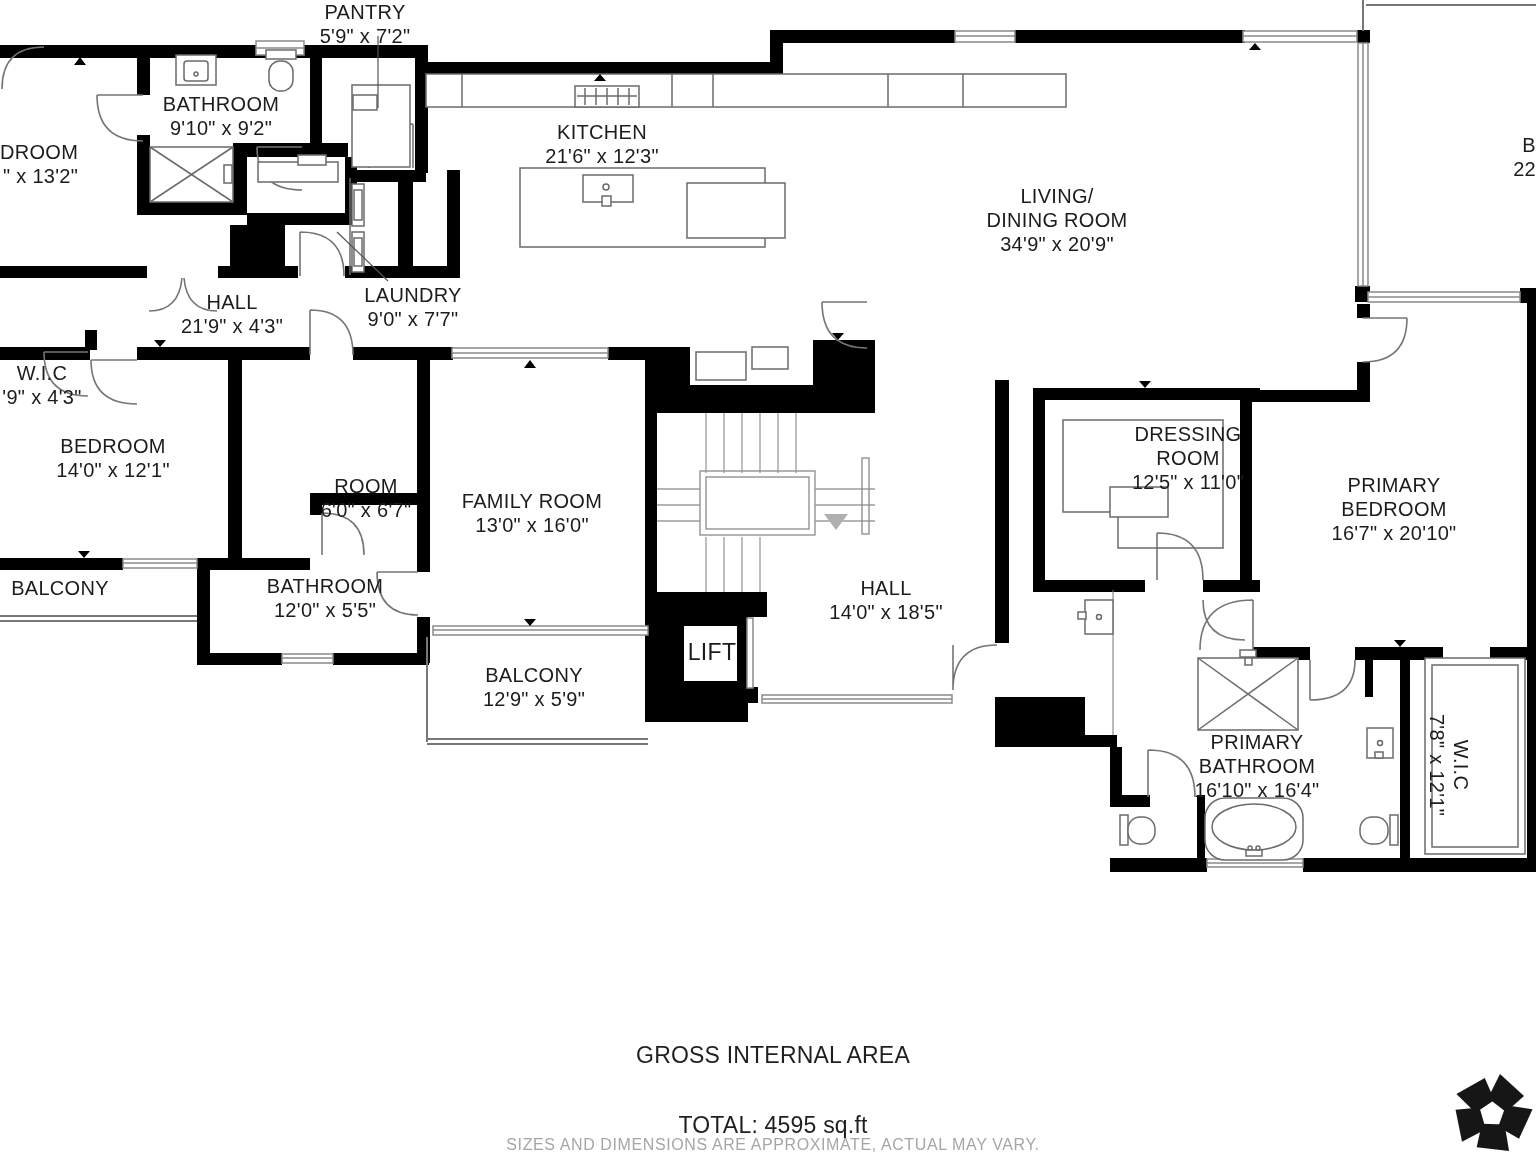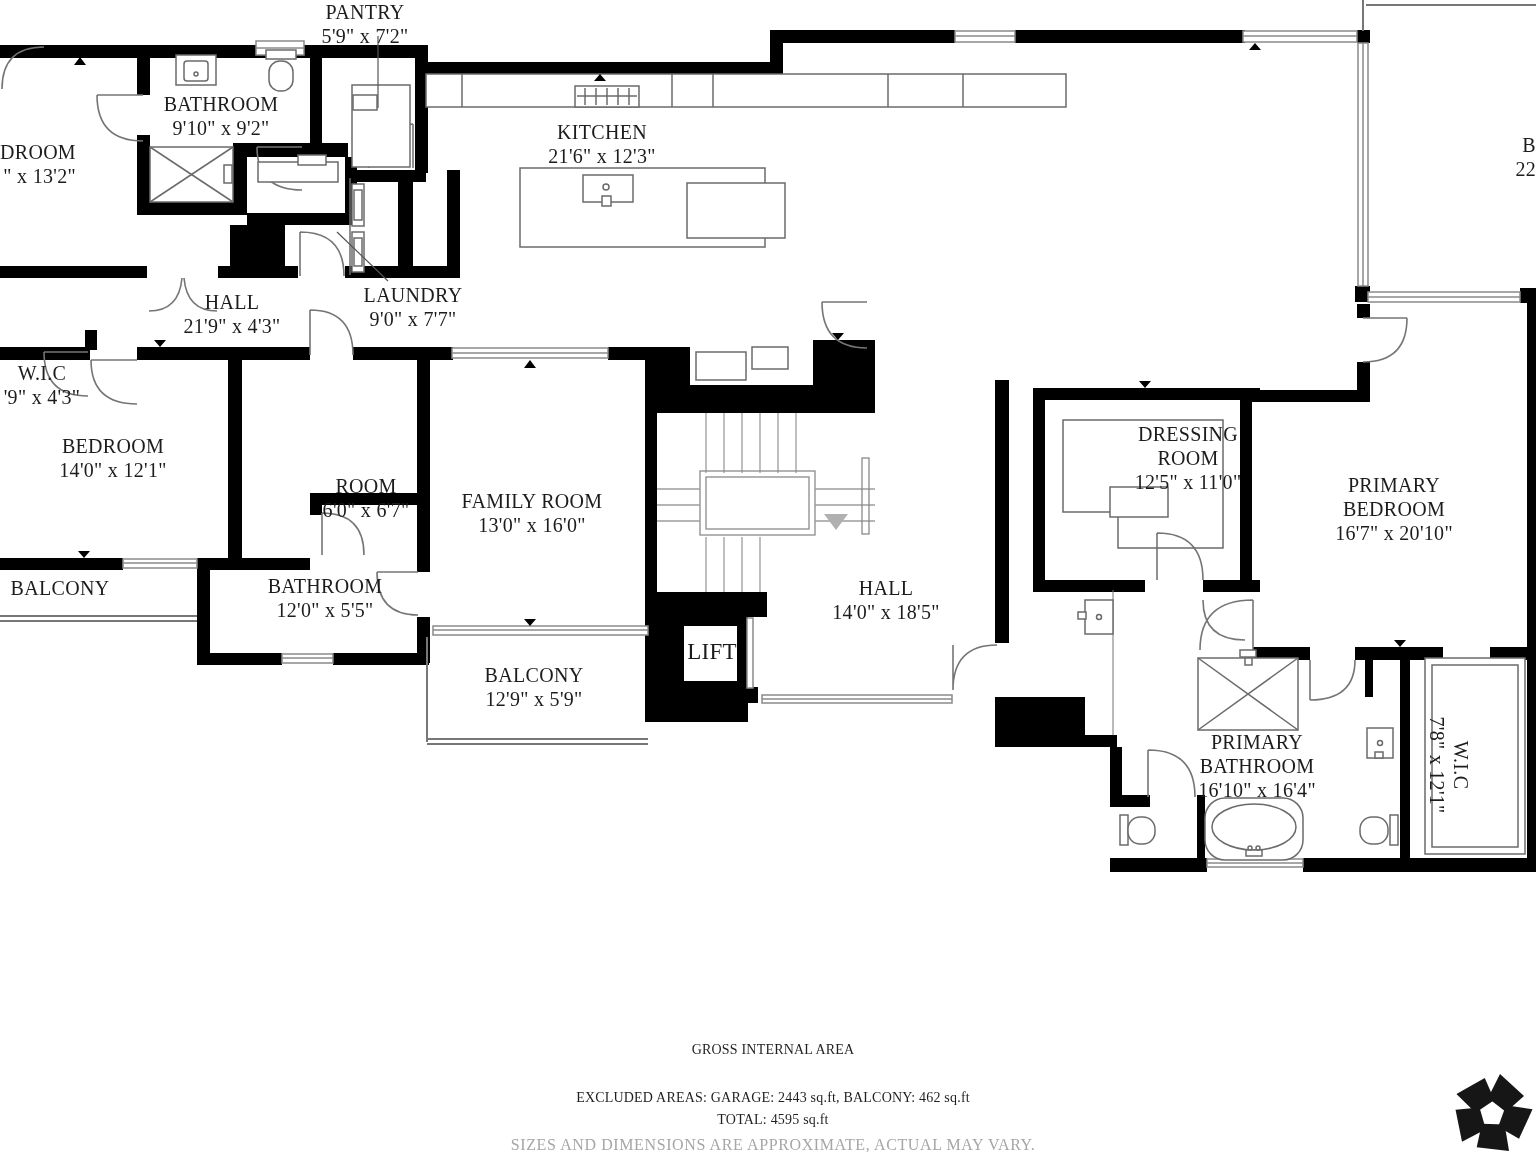--- a/index.html
+++ b/index.html
@@ -1,27 +1,27 @@
 <!DOCTYPE html>
 <html><head>
 <meta charset="utf-8">
 <style>
   html,body{margin:0;padding:0;background:#fff;}
   #stage{position:relative;width:1536px;height:1152px;background:#fff;overflow:hidden;
-         font-family:Liberation Serif, serif;}
+         font-family:Liberation Sans, sans-serif;}
   #plan-svg{position:absolute;left:0;top:0;}
   .lbl{position:absolute;font-size:20px;line-height:24px;color:#1c1c1c;text-align:center;
        white-space:nowrap;transform:translateX(-50%);letter-spacing:.3px;}
   .lbl.anchor-left{transform:none;text-align:right;}
   .lbl.box-center{transform:none;width:84px;text-align:center;}
   .lbl.anchor-right{transform:none;text-align:right;}
   .lbl.vert{transform:translate(-50%,-50%) rotate(90deg);}
   .lbl.small{font-size:23px;}
   .foot{position:absolute;left:773px;transform:translateX(-50%);white-space:nowrap;
-        font-size:14px;color:#1f1f1f;letter-spacing:.2px;}
+        font-size:23px;color:#1f1f1f;letter-spacing:.2px;}
   .foot.disc{font-size:16px;color:#a6a6a6;letter-spacing:.6px;}
 </style>
 </head>
 <body>
 
 <div id="stage">
 
 <svg id="plan-svg" width="1536" height="1152" viewBox="0 0 1536 1152">
 
   <g fill="#000">
@@ -316,20 +316,25 @@
   <div>9'10" x 9'2"</div>
 </div>
 <div class="lbl anchor-left" style="left:0;top:140px">
   <div>DROOM</div>
   <div>" x 13'2"</div>
 </div>
 <div class="lbl" style="left:602px;top:120px">
   <div>KITCHEN</div>
   <div>21'6" x 12'3"</div>
 </div>
+<div class="lbl" style="left:1057px;top:184px">
+  <div>LIVING/</div>
+  <div>DINING ROOM</div>
+  <div>34'9" x 20'9"</div>
+</div>
 <div class="lbl" style="left:232px;top:290px">
   <div>HALL</div>
   <div>21'9" x 4'3"</div>
 </div>
 <div class="lbl" style="left:413px;top:283px">
   <div>LAUNDRY</div>
   <div>9'0" x 7'7"</div>
 </div>
 <div class="lbl box-center" style="left:0;top:361px">
   <div>W.I.C</div>
@@ -383,17 +388,16 @@
 <div class="lbl vert" style="left:1449px;top:765px">
   <div>W.I.C</div>
   <div>7'8" x 12'1"</div>
 </div>
 <div class="lbl anchor-right" style="right:0;top:133px">
   <div>B</div>
   <div>22</div>
 </div>
 
 <div class="foot" style="top:1042px">GROSS INTERNAL AREA</div>
-<div class="foot" style="top:1090px">EXCLUDED AREAS: GARAGE: 2443 sq.ft, BALCONY: 462 sq.ft</div>
 <div class="foot" style="top:1112px">TOTAL: 4595 sq.ft</div>
 <div class="foot disc" style="top:1136px">SIZES AND DIMENSIONS ARE APPROXIMATE, ACTUAL MAY VARY.</div>
 
 </div>
 
 </body></html>

